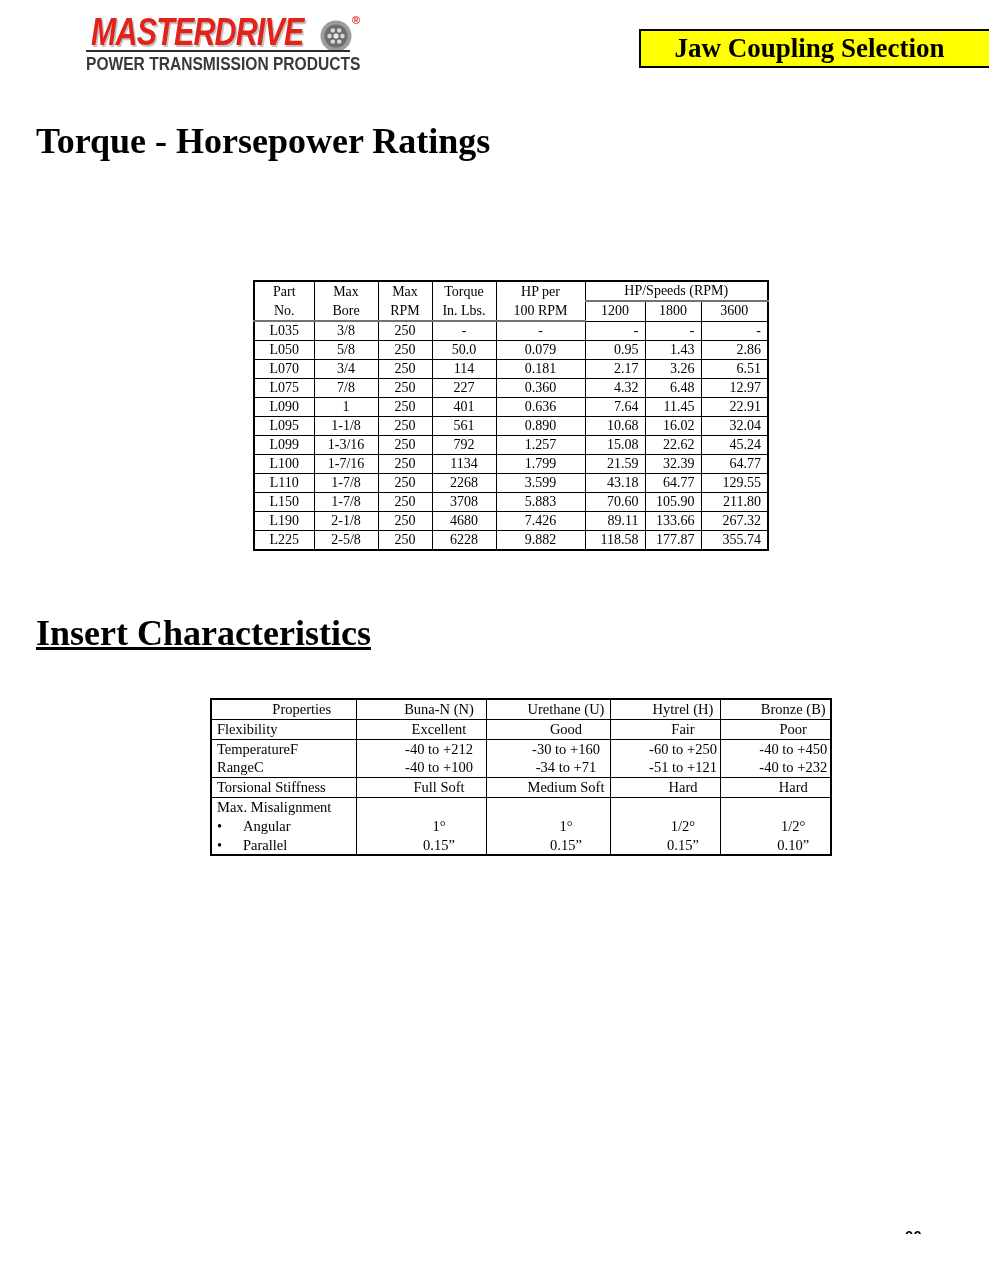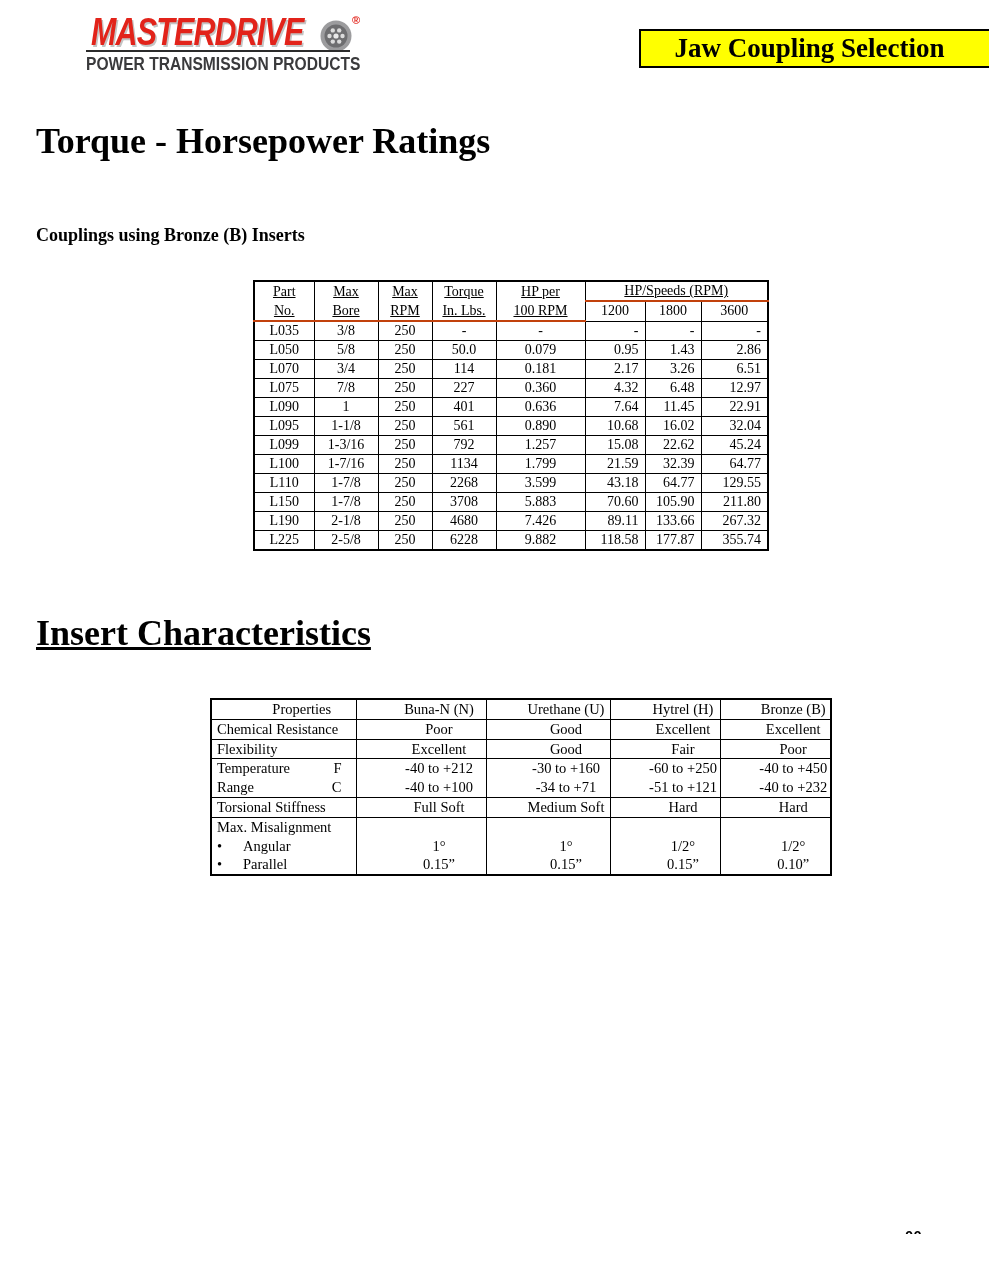--- a/index.html
+++ b/index.html
@@ -40,35 +40,35 @@
   .main-title    { top:120px; font-size:36px; font-weight:bold; }
   .subtitle      { top:225px; font-size:18px; font-weight:bold; }
   .section2-title{ top:612px; font-size:36px; font-weight:bold;text-decoration:underline; }
 
   
   table { border-collapse:collapse; table-layout:fixed; position:absolute; background:#fff; }
   th, td { border:1px solid #000; padding:0; font-weight:normal; overflow:hidden; }
 
   
   .ratings { left:253px; top:280px; width:514px; font-size:14px; border:2px solid #000; }
-  .ratings thead tr:first-child th { border-bottom:2px solid #c2410c;text-decoration:underline; }
+  .ratings thead tr:first-child th { border-bottom:2px solid #737373; }
   .ratings th.twol { border-bottom:2px solid #000; }
   .ratings .hline { line-height:19px; height:19px; text-align:center; }
   .ratings thead th { text-align:center; height:18px; }
   .ratings tbody td { height:18px; text-align:center; }
   .ratings tbody td.num { text-align:right; padding-right:6px; }
 
   
   .insert { left:210px; top:698px; width:620px; font-size:14.5px; border:2px solid #000; }
   .insert th { text-align:center; }
   .insert .line { line-height:18.8px; height:18.8px; white-space:nowrap;padding-left:36px; }
   .insert td.prop { text-align:left; }
   .insert td.prop .line { padding-left:5px; }
   .insert td.val  { text-align:center; }
-  .insert .just { display:flex; justify-content:space-between; padding-right:14px;gap:25px; }
+  .insert .just { display:flex; padding-right:14px; }
   .insert .bul  { display:flex; }
   .insert .bul .b { width:26px; flex:0 0 26px; }
 
   .pageno {
     position:absolute; left:905px; top:1229px; font-family:Liberation Mono, monospace;
     font-weight:bold; font-size:14px;
   }
 </style>
 </head>
 <body>
@@ -93,21 +93,20 @@
     <span class="reg" style="color: rgb(226, 35, 26);">®</span>
     <div class="logo-rule"></div>
     <div class="tagline" style="color: rgb(58, 58, 60);">POWER TRANSMISSION PRODUCTS</div>
   </div>
 
   <div class="banner" style="background: rgb(255, 255, 0); color: rgb(0, 0, 0);">
     <span>Jaw Coupling Selection</span>
   </div>
 
   <h1 class="centered main-title">Torque - Horsepower Ratings</h1>
-  <h2 class="centered subtitle">Couplings using Bronze (B) Inserts</h2>
 
   <table class="ratings">
     <colgroup>
       <col style="width:60px">
         <col style="width:64px">
         <col style="width:54px">
       <col style="width:64px">
         <col style="width:89px">
         <col style="width:60px">
       <col style="width:56px">
@@ -292,37 +291,20 @@
             <div class="line">Hytrel (H)</div>
           </th>
           <th>
             <div class="line">Bronze (B)</div>
           </th>
         </tr>
       </thead>
     <tbody>
         <tr>
           <td class="prop">
-            <div class="line">Chemical Resistance</div>
-          </td>
-          <td class="val">
-            <div class="line">Poor</div>
-          </td>
-          <td class="val">
-            <div class="line">Good</div>
-          </td>
-          <td class="val">
-            <div class="line">Excellent</div>
-          </td>
-          <td class="val">
-            <div class="line">Excellent</div>
-          </td>
-        </tr>
-        <tr>
-          <td class="prop">
             <div class="line">Flexibility</div>
           </td>
           <td class="val">
             <div class="line">Excellent</div>
           </td>
           <td class="val">
             <div class="line">Good</div>
           </td>
           <td class="val">
             <div class="line">Fair</div>

